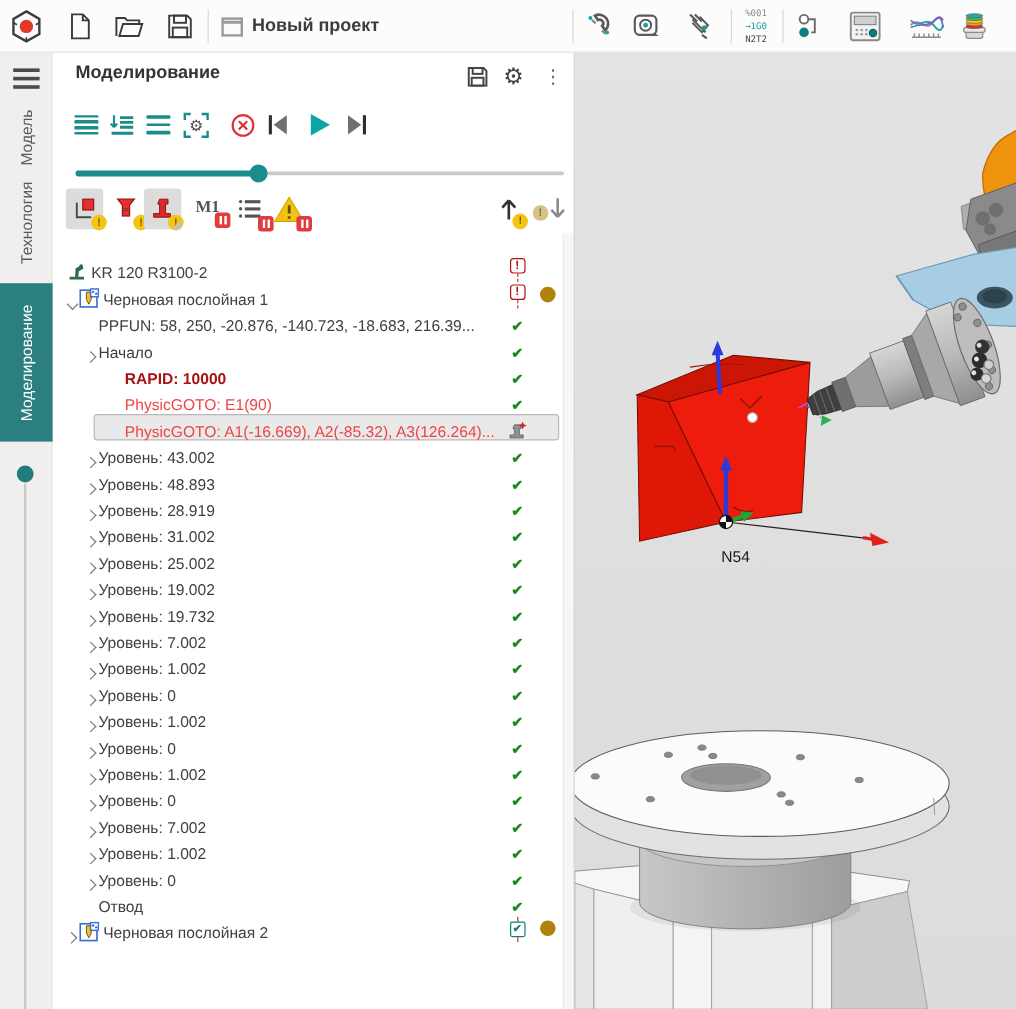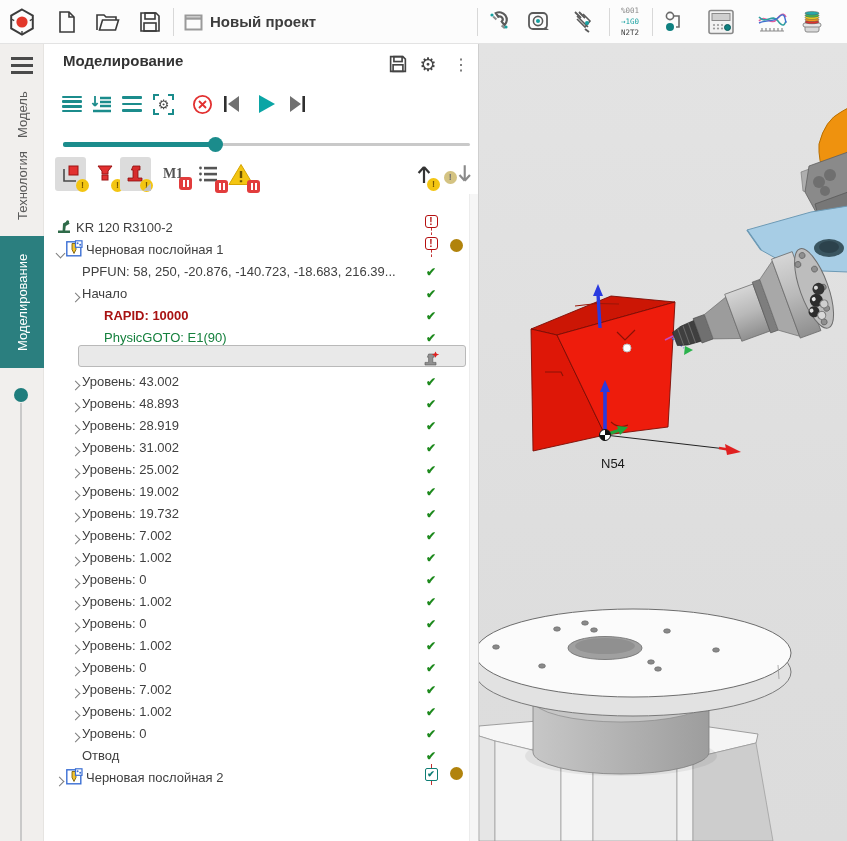--- a/index.html
+++ b/index.html
@@ -58,21 +58,21 @@
       background:#e9e9e9;border:1px solid #b9b9b9;border-radius:3px;box-sizing:border-box;z-index:0;}
   .row.lvl0{padding-left:12px;} .row.lvl1{padding-left:10px;}
   .row.lvl2{padding-left:26px;} .row.lvl3{padding-left:48px;}
   .chev{width:12px;display:flex;align-items:center;justify-content:center;flex:none;}
   .chev i{display:block;width:6px;height:6px;border-right:1.6px solid #7d7d7d;border-bottom:1.6px solid #7d7d7d;}
   .chev.right i{transform:rotate(-45deg);margin-left:-2px;}
   .chev.down i{transform:rotate(45deg);margin-top:-2px;}
   .row-icon{width:20px;flex:none;display:flex;align-items:center;}
   .row-label{font-size:13px;color:#3f3f3f;white-space:nowrap;}
   .row-label.rapid{color:#a81212;font-weight:bold;}
-  .row-label.physic{color:#15803d;}
+  .row-label.physic{color:#ef4444;}
   .row-status{position:absolute;left:378px;width:18px;display:flex;flex-direction:column;align-items:center;}
   .row-dot{position:absolute;left:406px;top:4px;width:13px;height:13px;border-radius:50%;background:#b1830c;}
   .st-check{font-size:12px;font-weight:bold;color:#1e8a1e;line-height:14px;}
   .st-cross{font-size:12px;font-weight:bold;color:#0f8080;line-height:14px;}
   .st-err{display:flex;flex-direction:column;align-items:center;}
   .st-err .box{width:13px;height:13px;border:1.6px solid #b51010;border-radius:3px;color:#b51010;
                font-size:10px;font-weight:bold;text-align:center;line-height:12px;box-sizing:border-box;background:#fff;}
   .dash-r{width:0;height:7px;border-left:1.6px dashed #c23030;}
   .st-chkbox{display:flex;flex-direction:column;align-items:center;}
   .st-chkbox .box{width:13px;height:13px;border:1.6px solid #0f7d74;border-radius:2px;color:#0f7d74;
@@ -434,20 +434,21 @@
     <span class="row-status">
             <span class="st-check">✔</span>
           </span>
 
   </div>
         <div class="row lvl3 selected">
     <span class="chev" style="visibility: hidden;">
             <i></i>
           </span>
 
+    <span class="row-label physic">PhysicGOTO: A1(-16.669), A2(-85.32), A3(126.264)...</span>
     <span class="row-status">
   <svg width="17" height="16" viewBox="0 0 17 16">
     <path d="M2 14h11v-2.6H9.8V6.2h1.4V3H5.6L4.4 6.2h1.2v5.2H2z" fill="#909090" stroke="#555" stroke-width="0.6"></path>
     <path d="M12.5 0.5l1.2 2.3 2.5 0.7-2.5 0.9-1.2 2.4-1.2-2.4-2.4-0.9 2.4-0.7z" fill="#e02020"></path>
   </svg>
 </span>
 
   </div>
         <div class="row lvl2">
     <span class="chev right">

